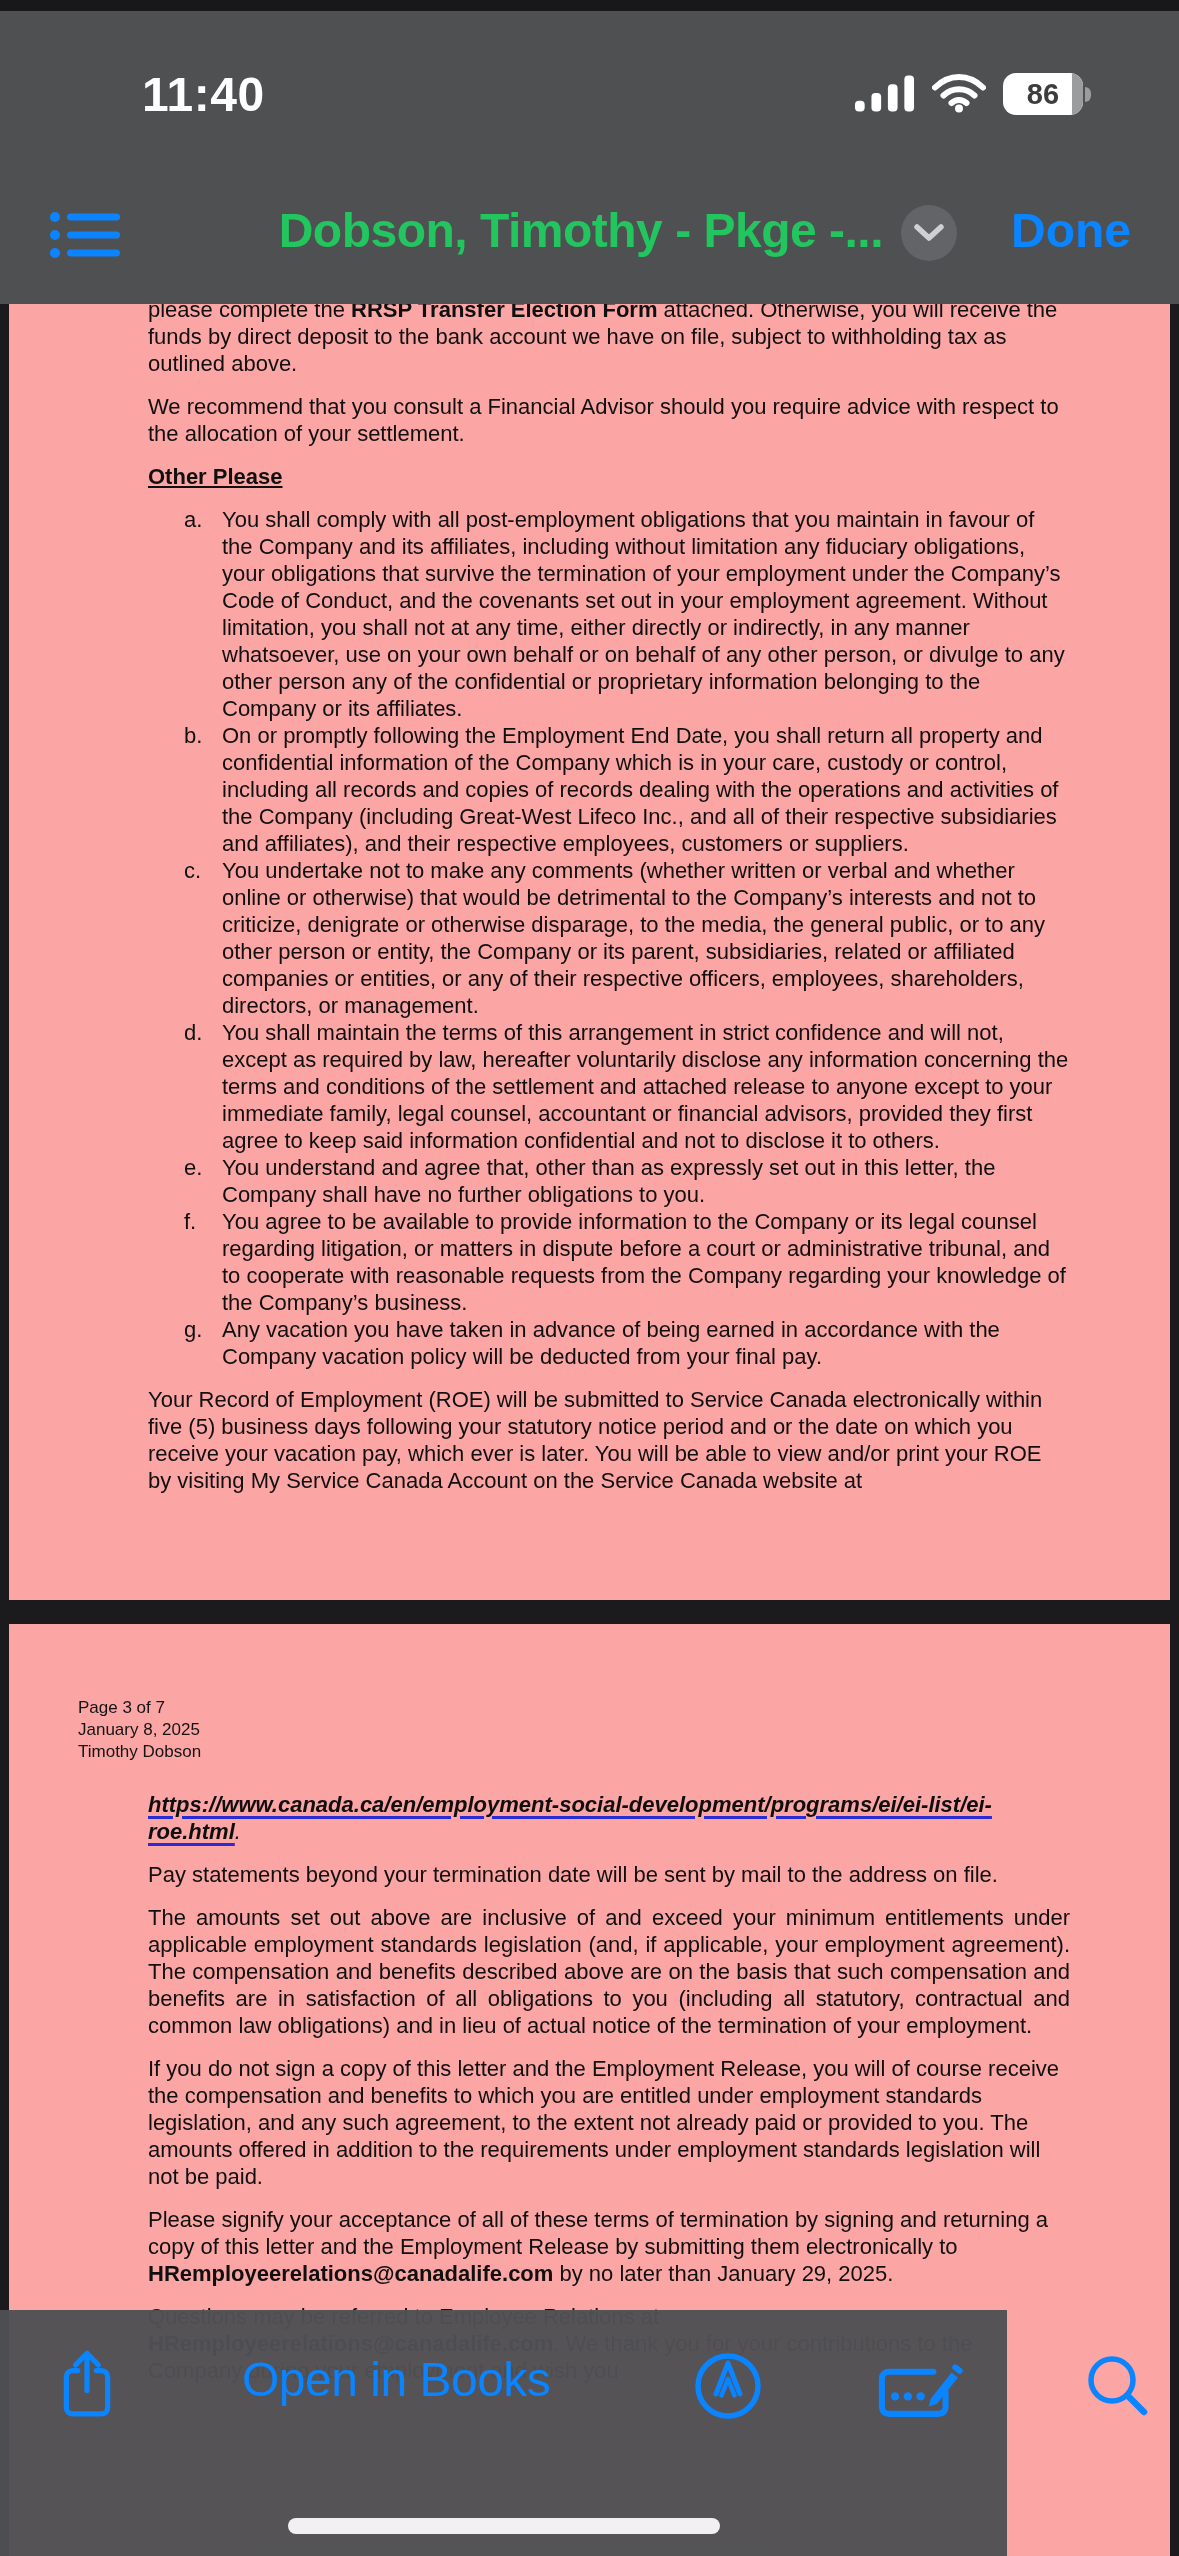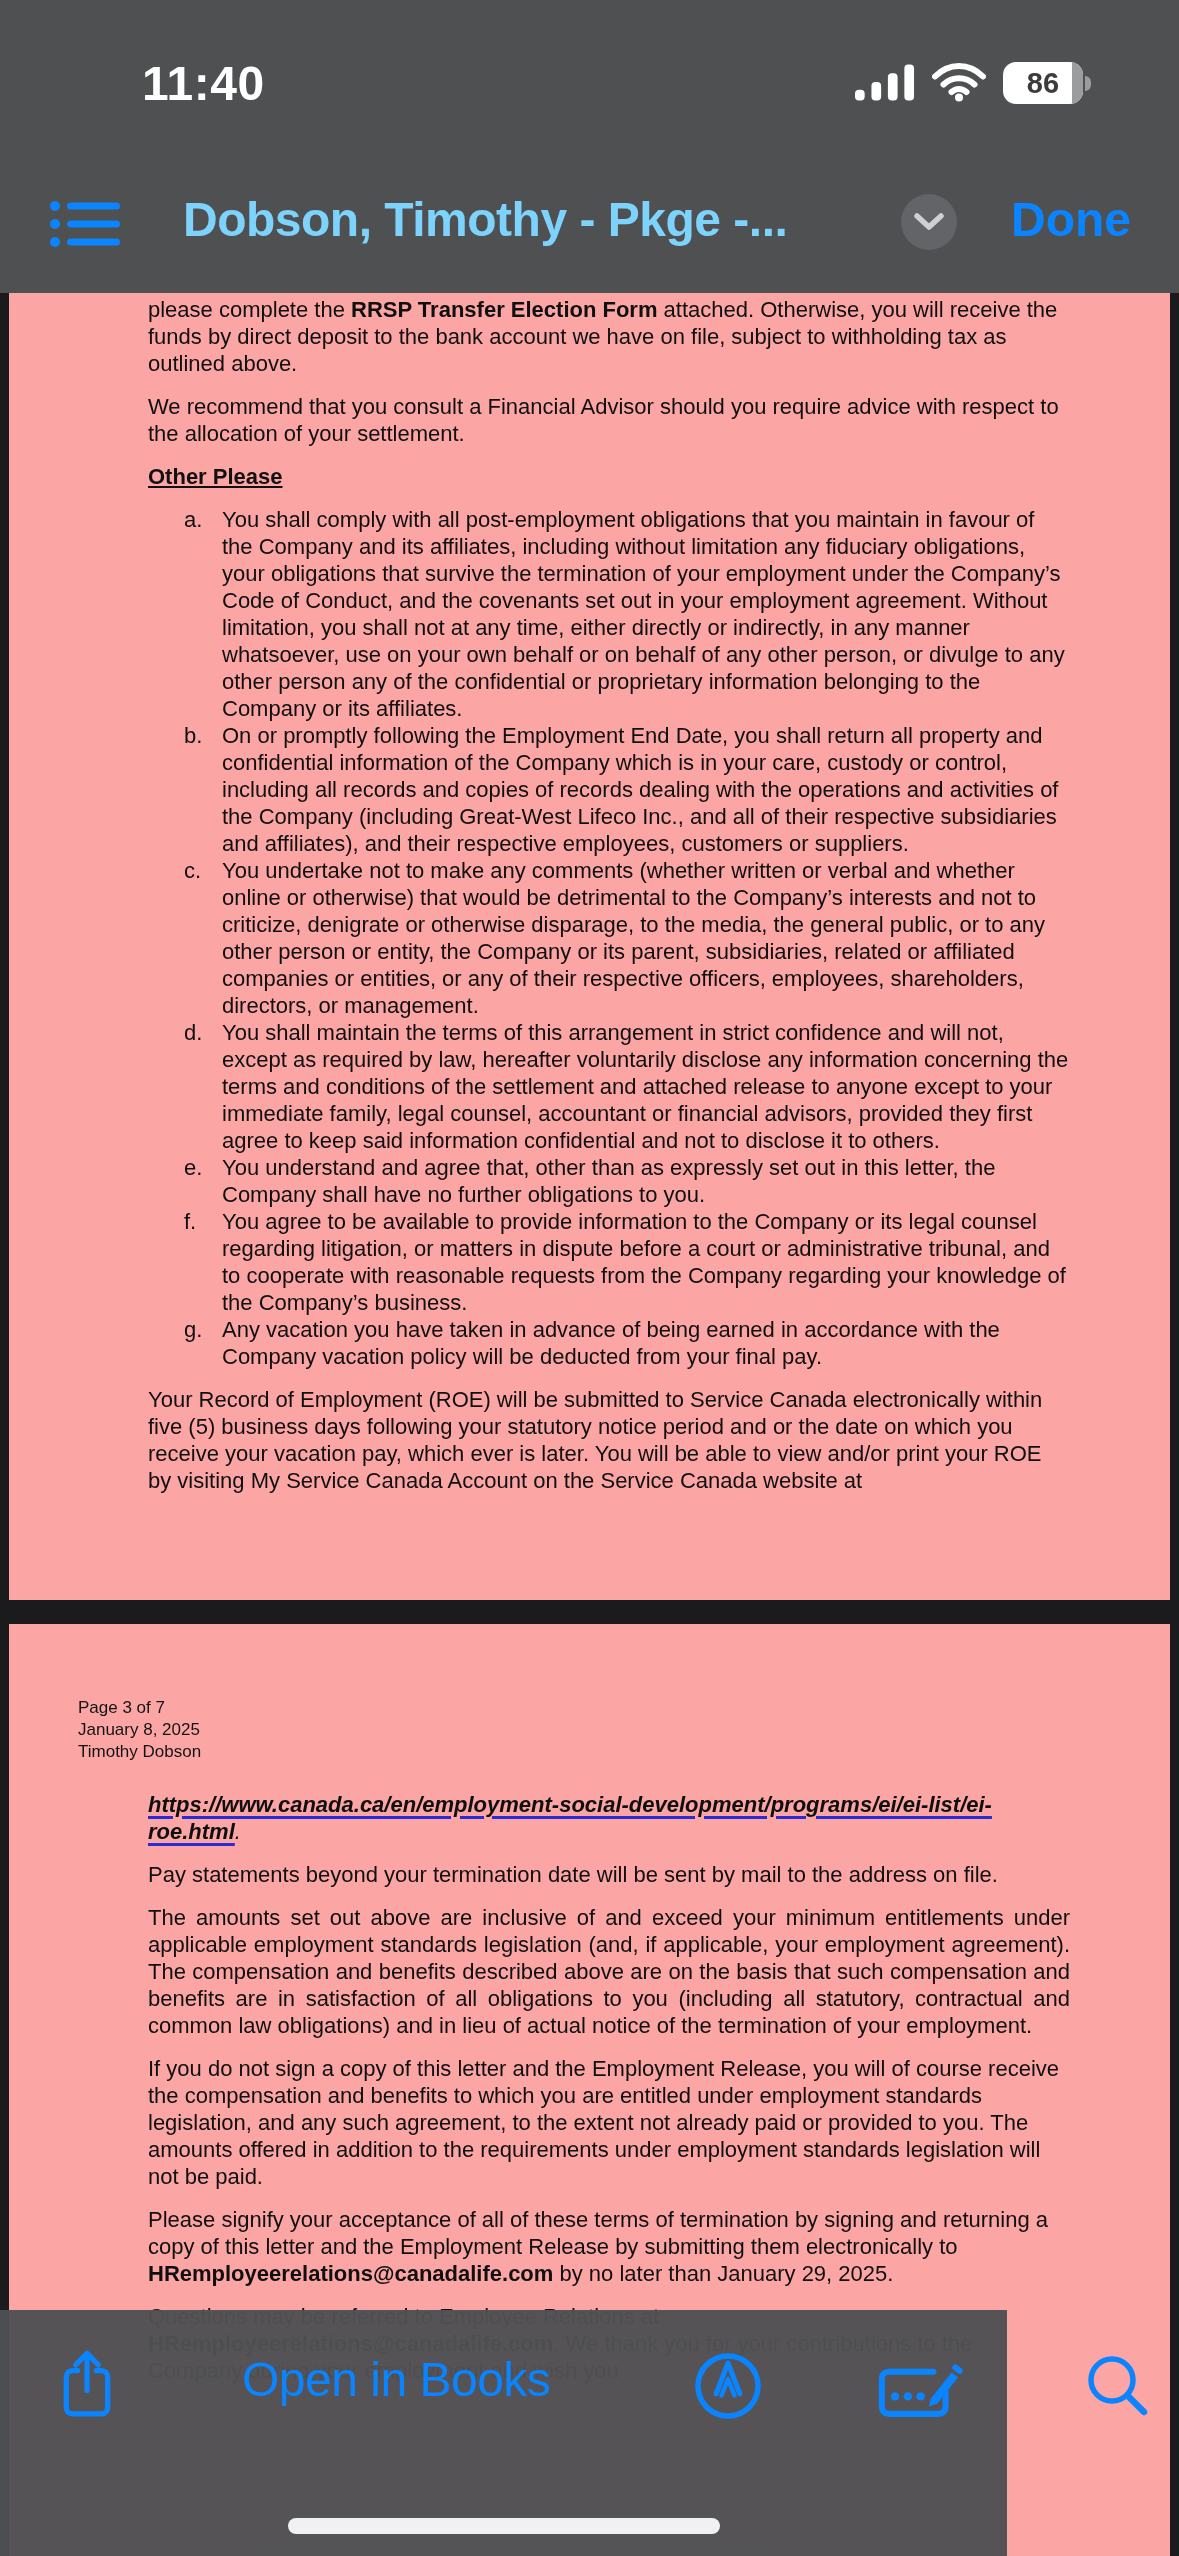--- a/index.html
+++ b/index.html
@@ -7,43 +7,43 @@
   body {
     position:relative;
     background:#18181a;
     font-family:"Liberation Sans", sans-serif;
     overflow:hidden;
     -webkit-font-smoothing:antialiased;
   }
 
   
   .header {
-    position:absolute; top:0; left:0; width:1179px; height:293px;
+    position:absolute; top:11px; left:0; width:1179px; height:293px;
     background:#4e5052; z-index:20;
   }
   .time {
     position:absolute; left:142px; top:56px;
     color:#ffffff; font-size:48px; font-weight:700; letter-spacing:0.5px;
   }
   .status-icons { position:absolute; top:62px; right:88px; display:flex; align-items:flex-start; gap:17px; }
   .battery {
     position:relative; width:80px; height:42px; background:#ffffff;
     border-radius:13px; overflow:hidden;
     display:flex; align-items:center; justify-content:center;
   }
   .battery .pct { color:#3c3c3e; font-size:29px; font-weight:700; position:relative; z-index:2; }
   .battery .drain { position:absolute; right:0; top:0; bottom:0; width:11px; background:#9b9c9e; }
   .battery-cap { width:6px; height:15px; background:#9b9c9e; border-radius:0 6px 6px 0; margin-left:2px; }
 
   .navrow { position:absolute; left:0; right:0; top:190px; height:75px; }
   .list-btn { position:absolute; left:50px; top:8px; width:72px; height:52px; }
   .nav-title {
     position:absolute; left:183px; top:2px; width:700px;
-    color:#7dd3fc; font-size:48px; font-weight:600; letter-spacing:-0.5px;
-    white-space:nowrap; overflow:hidden;
+    color:#22c55e; font-size:48px; font-weight:600; letter-spacing:-0.5px;
+    white-space:nowrap; overflow:hidden;text-align:right;
   }
   .chevron-btn {
     position:absolute; left:901px; top:4px; width:56px; height:56px;
     border-radius:50%; background:#626467;
     display:flex; align-items:center; justify-content:center;
   }
   .done-btn {
     position:absolute; right:48px; top:2px;
     color:#0a84ff; font-size:48px; font-weight:700;
   }

